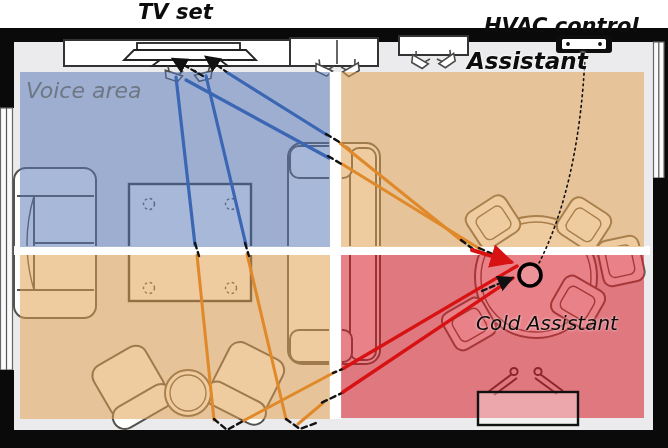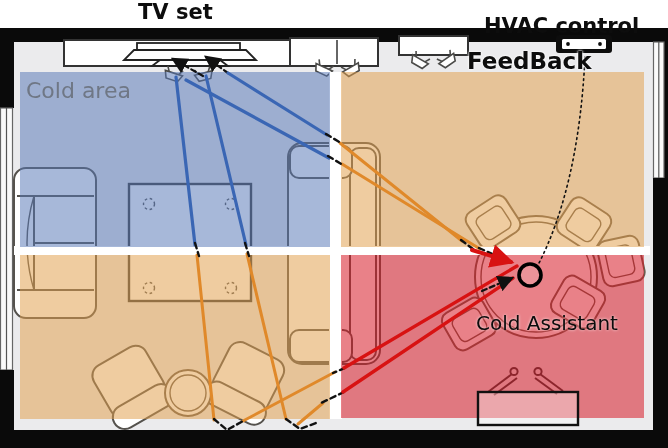--- a/index.html
+++ b/index.html
@@ -1,18 +1,18 @@
 <!DOCTYPE html>
 <html><head>
 <meta charset="utf-8">
 <style>
   html,body{margin:0;padding:0;background:#ffffff;}
   #stage{
     position:relative;width:668px;height:448px;overflow:hidden;
-    background:#ffffff;font-family:"DejaVu Sans","Liberation Sans",sans-serif;
+    background:#ffffff;font-family:"DejaVu Sans","Liberation Sans",sans-serif;font-style:italic;
   }
   #stage svg{position:absolute;left:0;top:0;}
   .lbl{position:absolute;white-space:nowrap;color:#0d0d0d;line-height:1.05;z-index:5;}
   .lbl-tv{left:138px;top:1px;font-size:21px;font-weight:600;}
   .lbl-hvac{left:484px;top:15px;font-size:21px;font-weight:600;}
   .lbl-feedback{left:467px;top:49px;font-size:23px;font-weight:600;
      text-shadow:0 0 3px #fff,0 0 2px #fff;}
   .lbl-cold{left:26px;top:79px;font-size:22px;color:#6f7785;}
   .lbl-va{left:476px;top:313px;font-size:20px;color:#0c0c0c;
      text-shadow:0 0 3px rgba(255,255,255,.8);}
@@ -235,16 +235,16 @@
     <path d="M585,57 C581,140 566,210 539,263" stroke="#111" stroke-width="1.6" stroke-dasharray="1.8 3.6"></path>
 
     <circle cx="530" cy="275" r="11" stroke="#000" stroke-width="3.6" fill="rgba(255,255,255,0.15)"></circle>
 
     <rect x="478" y="392" width="100" height="33" fill="rgba(255,255,255,0.35)" stroke="#111" stroke-width="2.4"></rect>
   </g>
 </svg>
 
   <div class="lbl lbl-tv">TV set</div>
   <div class="lbl lbl-hvac">HVAC control</div>
-  <div class="lbl lbl-feedback">FeedBack</div>
-  <div class="lbl lbl-cold">Cold area</div>
+  <div class="lbl lbl-feedback">Assistant</div>
+  <div class="lbl lbl-cold">Voice area</div>
   <div class="lbl lbl-va">Cold Assistant</div>
 </div>
 
 </body></html>

